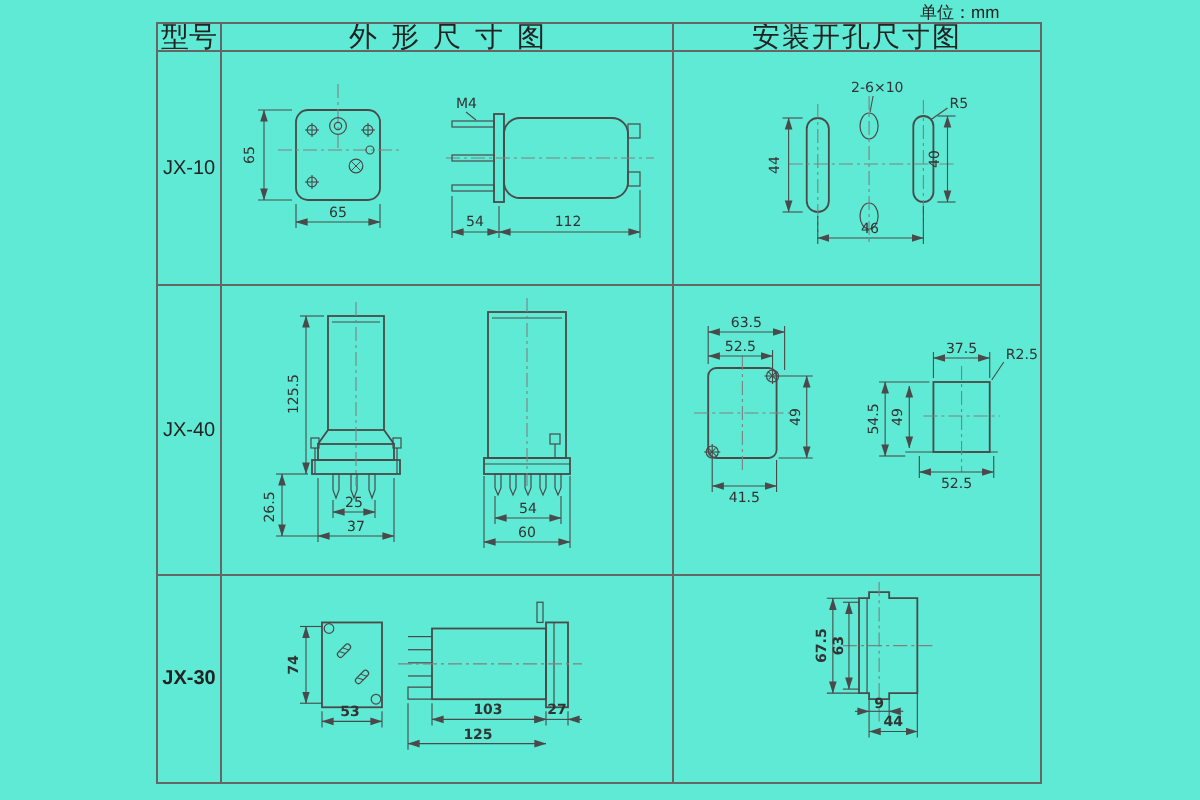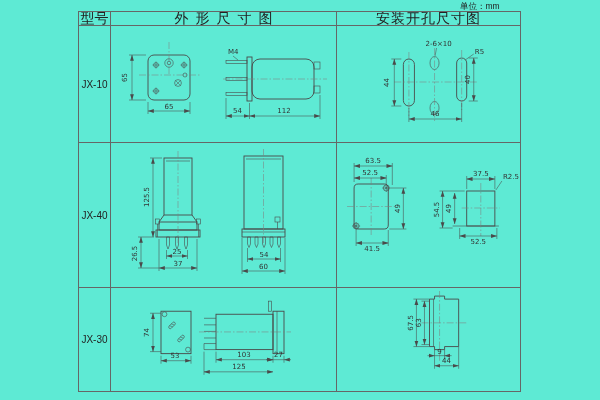--- a/index.html
+++ b/index.html
@@ -4,21 +4,21 @@
 <style>
   html,body{margin:0;padding:0;background:#fff;}
   .screen{position:relative;width:600px;height:400px;background:#5eead4;overflow:hidden;
           font-family:"Liberation Sans",sans-serif;color:#333;}
   .unit{position:absolute;top:1px;left:460px;font-size:8.5px;color:#222;}
   .tbl{position:absolute;left:78px;top:11px;width:441px;height:379px;border:1px solid #666;
        display:grid;grid-template-columns:32px 226px 1fr;grid-template-rows:14px 117px 145px 1fr;}
   .cell{box-sizing:border-box;border-right:1px solid #666;border-bottom:1px solid #666;
         display:flex;align-items:center;justify-content:center;overflow:hidden;}
   .cell.cl3{border-right:none;}
-  .cell.rl{border-bottom:none;}
+  .cell.rl{border-bottom:none;font-weight:bold;}
   .head{font-size:14px;color:#222;}
   .h-outline{letter-spacing:7px;text-indent:7px;}
   .h-mount{letter-spacing:1px;}
   .model{font-size:10px;color:#222;}
   .draw{position:relative;display:block;}
   .draw svg{display:block;width:100%;height:100%;}
   
   .ol{fill:none;stroke:#4a4a4a;stroke-width:0.9;}
   .th{stroke-width:0.6;}
   .ext{stroke:#4a4a4a;stroke-width:0.55;fill:none;}

